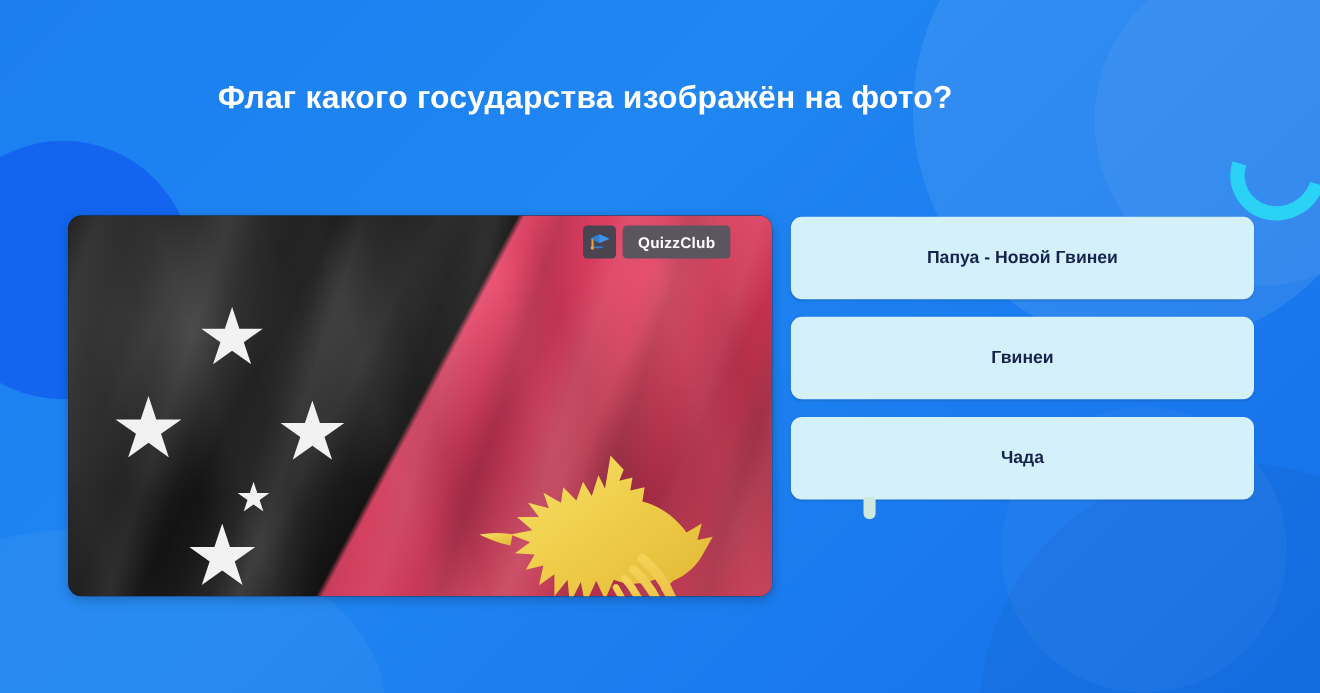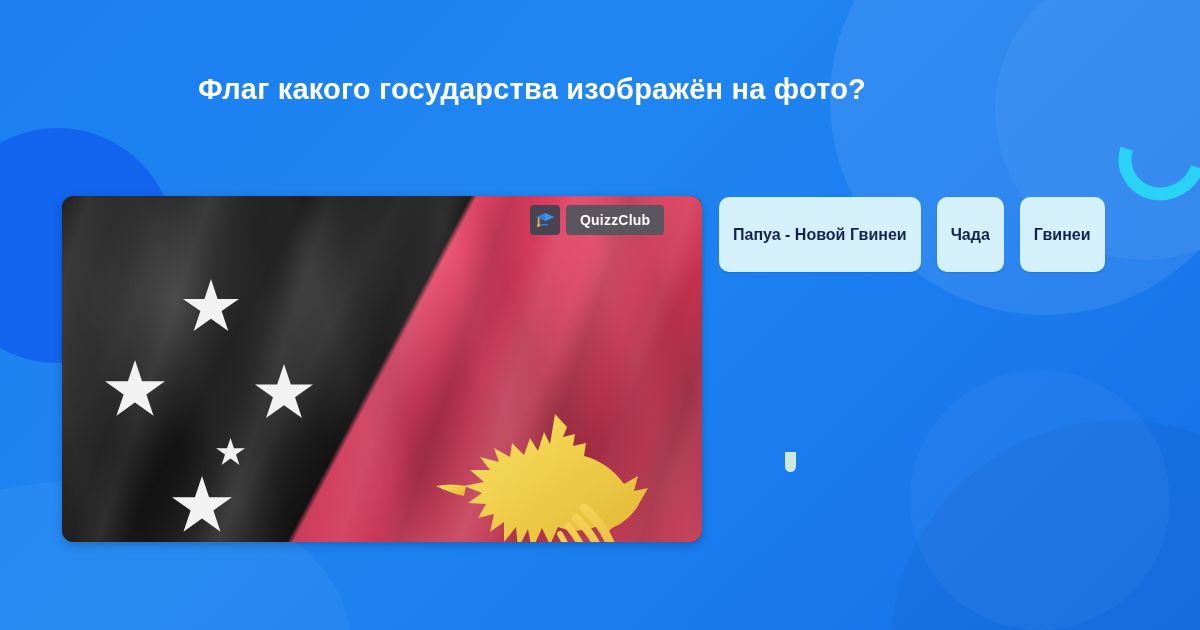--- a/index.html
+++ b/index.html
@@ -201,21 +201,21 @@
     letter-spacing: .2px;
   }
 
   
   #answers {
     position: absolute;
     left: 719px;
     top: 197px;
     width: 421px;
     display: flex;
-    flex-direction: row;
+    flex-direction: column;
     gap: 16px;
   }
   .answer {
     height: 75px;
     border-radius: 10px;
     background: #d4f1fb;
     color: #17234f;
     font-size: 16px;
     font-weight: bold;
     display: flex;
@@ -307,17 +307,17 @@
       <div class="star" style="left: 43px; top: 164px; width: 60px; height: 60px; background: rgb(242, 242, 242); z-index: 3;"></div>
       <div class="star" style="left: 193px; top: 168px; width: 58px; height: 58px; background: rgb(242, 242, 242); z-index: 3;"></div>
       <div class="star" style="left: 154px; top: 242px; width: 29px; height: 29px; background: rgb(242, 242, 242); z-index: 3;"></div>
       <div class="star" style="left: 110px; top: 280px; width: 60px; height: 60px; background: rgb(242, 242, 242); z-index: 3;"></div>
     </div>
 
   <div id="nub"></div>
 
   <div id="answers">
     <div class="answer">Папуа - Новой Гвинеи</div>
+    <div class="answer">Гвинеи</div>
     <div class="answer">Чада</div>
-    <div class="answer">Гвинеи</div>
   </div>
 
 </div>
 
 </body></html>

